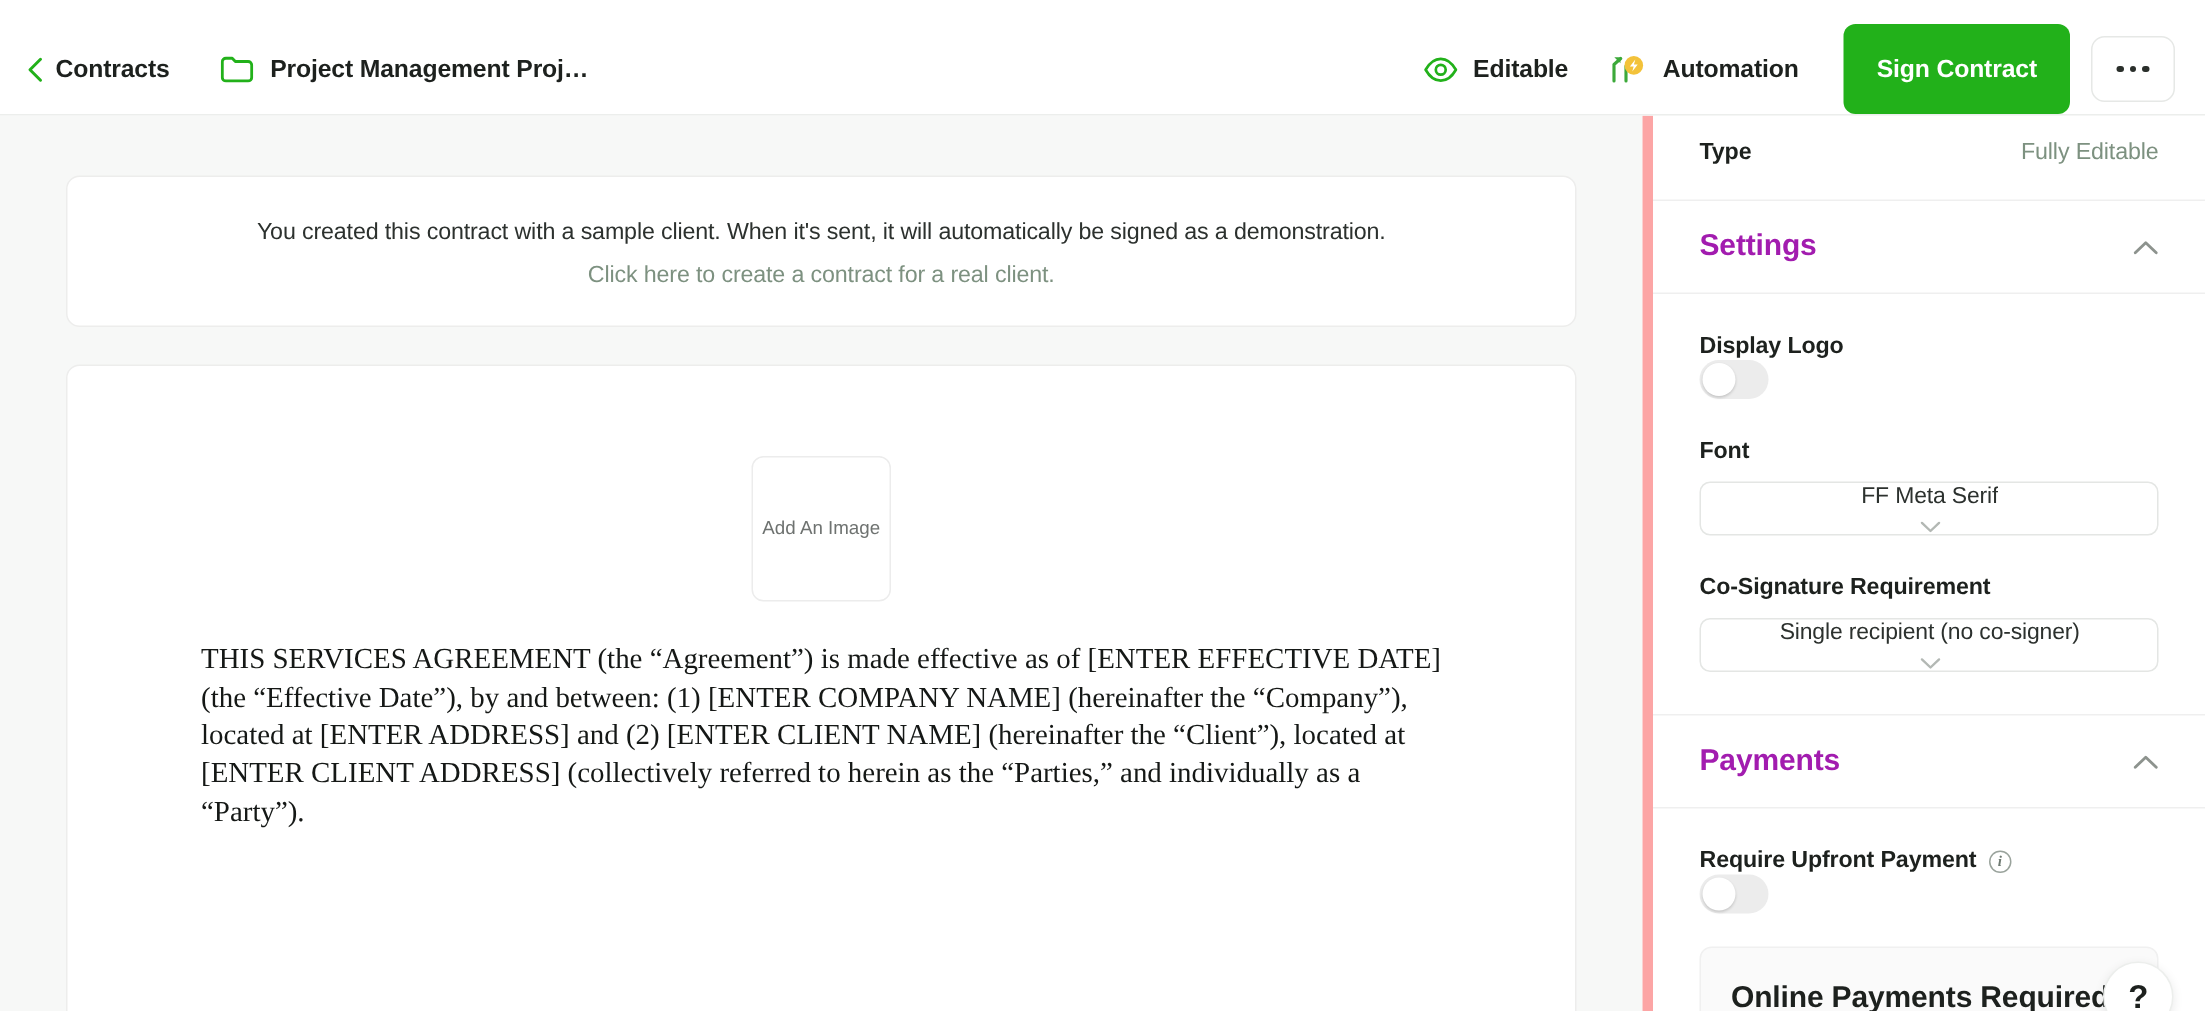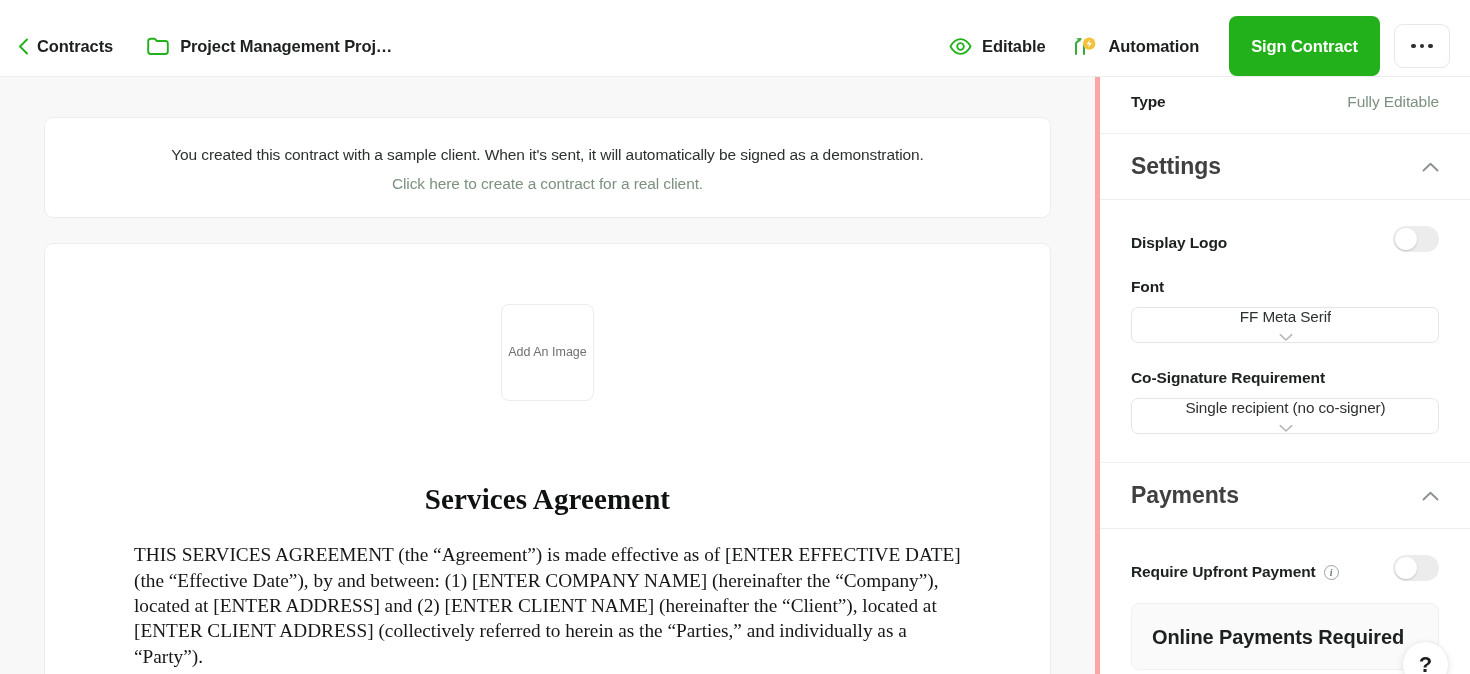--- a/index.html
+++ b/index.html
@@ -197,21 +197,21 @@
   }
 
   
   .sidebar {
     position: absolute;
     top: 77px;
     left: 1095px;
     width: 375px;
     height: 597px;
     background: #ffffff;
-    border-left: 5px solid #fca5a5;
+    border-left: 7px solid #fca5a5;
     overflow: hidden;
   }
 
   .sb-row-type {
     display: flex;
     align-items: center;
     justify-content: space-between;
     padding: 16px 31px 22px 31px;
     border-bottom: 1px solid #efefef;
   }
@@ -229,32 +229,33 @@
 
   .sb-section-head {
     display: flex;
     align-items: center;
     justify-content: space-between;
     padding: 19px 31px 19px 31px;
     border-bottom: 1px solid #efefef;
     cursor: pointer;
   }
   .sb-section-title {
-    font-size: 23px;
-    color: #404040;
+    font-size: 20px;
+    color: #a21caf;
     font-weight: 600;
     letter-spacing: -0.1px;
   }
 
   .sb-body { padding: 26px 31px 0 31px; }
 
   .sb-toggle-row {
     display: flex;
-    align-items: flex-end;
+    align-items: flex-start;
     justify-content: space-between;
+    flex-direction: column;
   }
   .sb-field-label {
     font-size: 15.5px;
     font-weight: 600;
     color: #1d211e;
     letter-spacing: -0.1px;
     display: flex;
     align-items: center;
     gap: 8px;
   }
@@ -404,21 +405,20 @@
 
   <div class="canvas">
 
     <div class="card notice">
       <div class="notice-main">You created this contract with a sample client. When it's sent, it will automatically be signed as a demonstration.</div>
       <span class="notice-link">Click here to create a contract for a real client.</span>
     </div>
 
     <div class="card doc">
       <div class="img-placeholder">Add An Image</div>
-      <div class="doc-title">Services Agreement</div>
       <div class="doc-body">THIS SERVICES AGREEMENT (the “Agreement”) is made effective as of [ENTER EFFECTIVE DATE] (the “Effective Date”), by and between: (1) [ENTER COMPANY NAME] (hereinafter the “Company”), located at [ENTER ADDRESS] and (2) [ENTER CLIENT NAME] (hereinafter the “Client”), located at [ENTER CLIENT ADDRESS] (collectively referred to herein as the “Parties,” and individually as a “Party”).</div>
     </div>
 
   </div>
 
   <div class="sidebar">
 
     <div class="sb-row-type">
       <span class="sb-label-strong">Type</span>
       <span class="sb-value-muted">Fully Editable</span>

